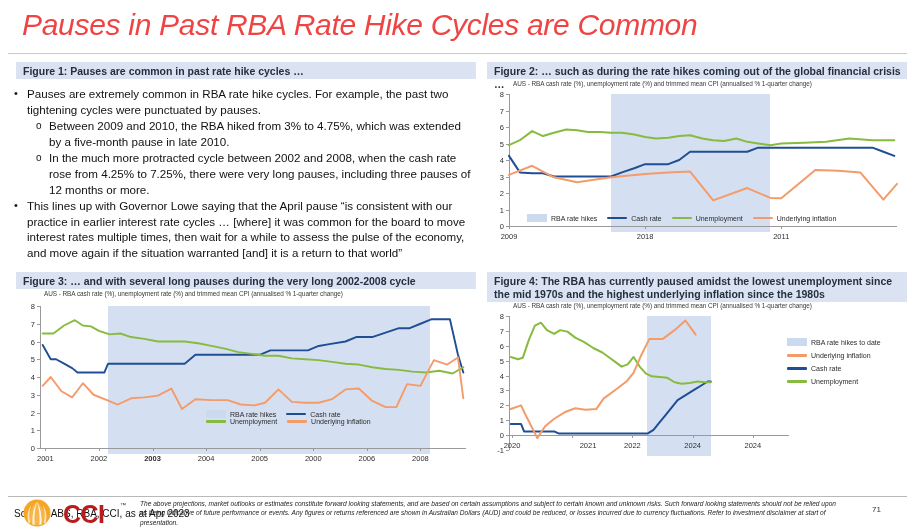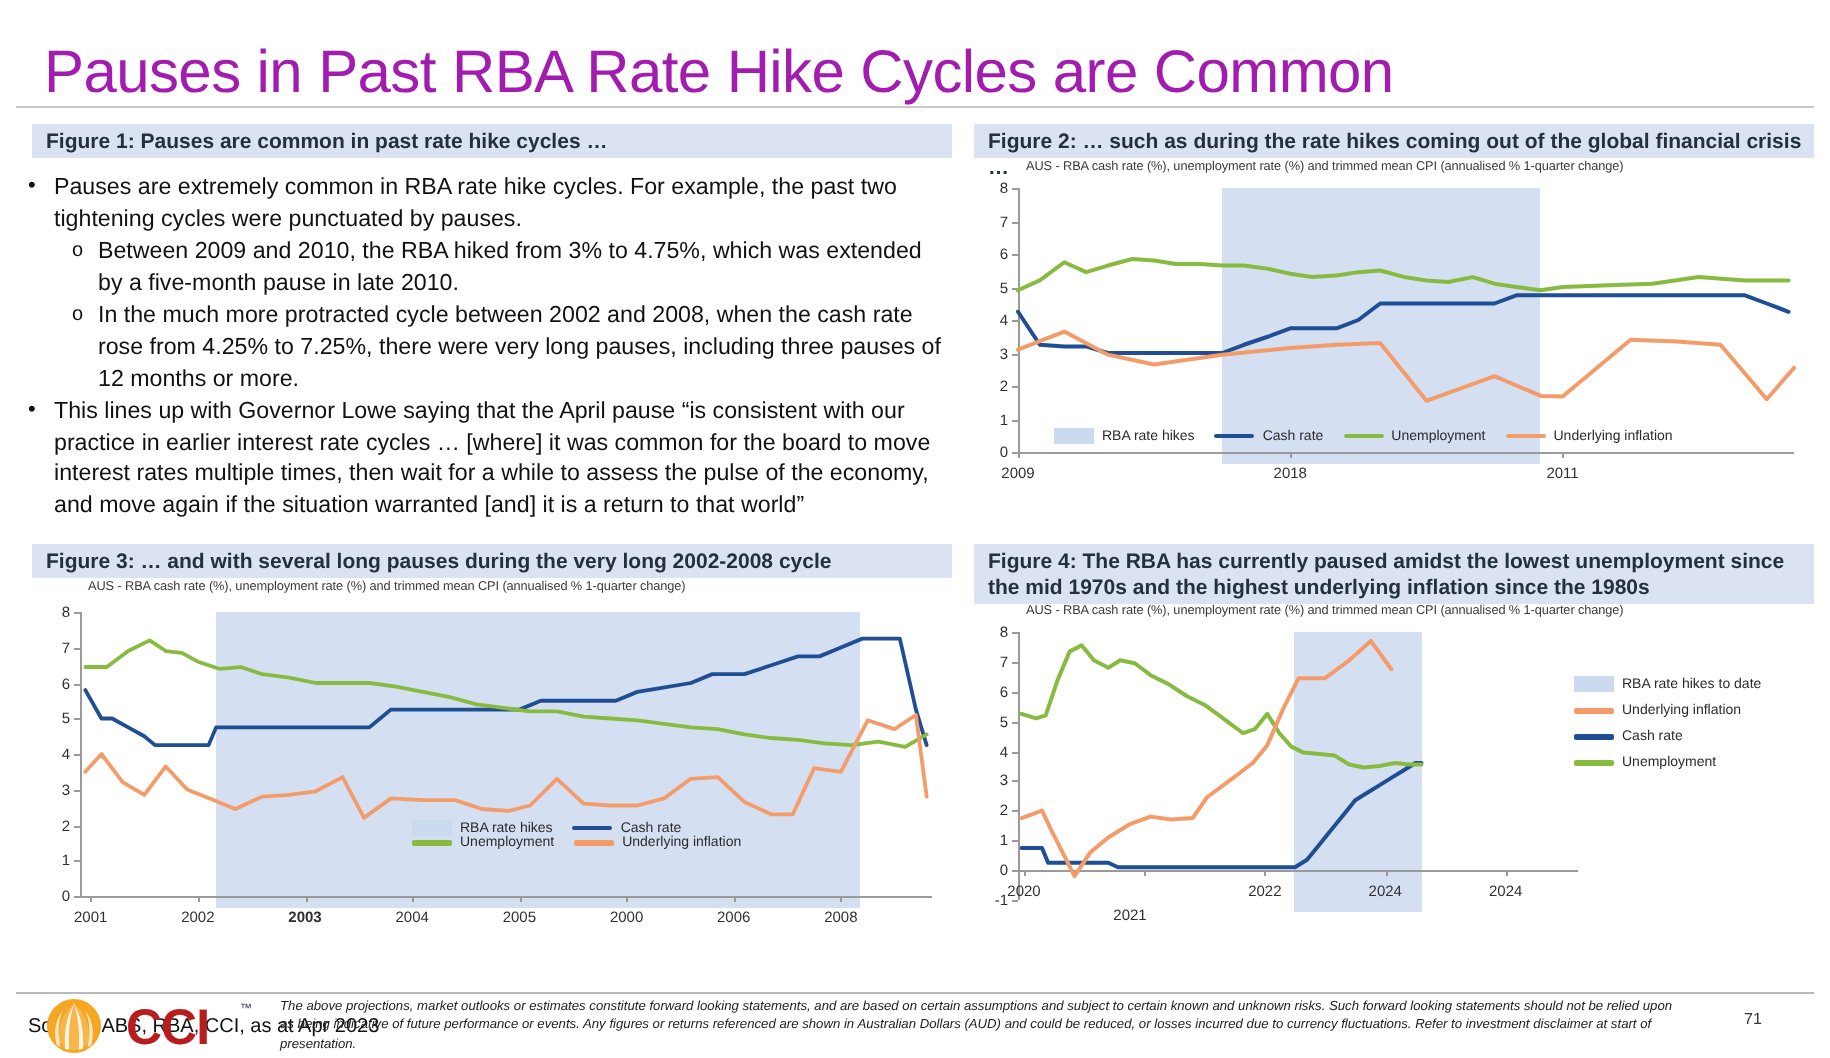--- a/index.html
+++ b/index.html
@@ -13,26 +13,27 @@
     position: relative;
     font-family: "Liberation Sans", sans-serif;
     color: #1a1a1a;
     overflow: hidden;
   }
 
   
   #slide-title {
     position: absolute;
     left: 22px;
-    top: 20px;
+    top: 8px;
     font-size: 30px;
     font-weight: 400;
     letter-spacing: -0.3px;
-    color: #a21caf;
+    color: #ef4444;
     white-space: nowrap;
+    font-style: italic;
   }
   #title-rule {
     position: absolute;
     left: 8px;
     top: 53px;
     width: 899px;
     height: 1px;
     background: #c9c9c9;
   }
 
@@ -402,21 +403,21 @@
     <div class="ytick-label" style="left: 0px; width: 17px; top: 43.7778px;">6</div>
     <div class="ytick-mark" style="left: 19px; top: 43.7778px;"></div>
     <div class="ytick-label" style="left: 0px; width: 17px; top: 28.8889px;">7</div>
     <div class="ytick-mark" style="left: 19px; top: 28.8889px;"></div>
     <div class="ytick-label" style="left: 0px; width: 17px; top: 14px;">8</div>
     <div class="ytick-mark" style="left: 19px; top: 14px;"></div>
     <div class="axis-line-x" style="left: 22px; top: 133.111px; width: 280px;"></div>
     <div class="xtick-mark" style="left: 25.0108px; top: 133.111px;"></div>
     <div class="xtick-label" style="left: 25.0108px; top: 139.111px;">2020</div>
     <div class="xtick-mark" style="left: 85.2258px; top: 133.111px;"></div>
-    <div class="xtick-label" style="left: 78px; top: 139.111px; margin-top: 12px;">2021</div>
+    <div class="xtick-label" style="left: 101px; top: 139.111px;">2021</div>
     <div class="xtick-mark" style="left: 145.441px; top: 133.111px;"></div>
     <div class="xtick-label" style="left: 145.441px; top: 139.111px;">2022</div>
     <div class="xtick-mark" style="left: 205.656px; top: 133.111px;"></div>
     <div class="xtick-label" style="left: 205.656px; top: 139.111px;">2024</div>
     <div class="xtick-mark" style="left: 265.871px; top: 133.111px;"></div>
     <div class="xtick-label" style="left: 265.871px; top: 139.111px;">2024</div>
     <svg class="series-layer" width="420" height="180">
       <polyline points="23.81,121.94 34.04,121.94 37.05,129.39 43.08,129.39 55.12,129.39 67.16,129.39 71.98,131.62 79.20,131.62 97.27,131.62 121.35,131.62 145.44,131.62 160.49,131.62 166.52,127.90 172.54,120.46 178.56,113.01 184.58,105.57 190.60,98.12 196.62,94.40 202.65,90.68 208.67,86.96 214.69,83.23 220.71,79.51 223.72,79.51" fill="none" stroke="#1f4e95" stroke-width="2" stroke-linejoin="round" stroke-linecap="round"></polyline>
       <polyline points="23.81,54.94 31.03,57.18 35.85,55.69 41.87,37.82 47.89,23.68 53.91,20.70 59.94,28.14 67.16,31.87 73.18,28.14 80.41,29.63 88.24,35.59 97.27,40.06 106.30,46.01 115.33,50.48 122.56,55.69 128.58,60.16 134.60,64.62 140.62,62.39 146.65,54.94 152.67,64.62 158.69,71.32 164.71,74.30 172.54,75.04 180.37,75.79 187.59,80.26 194.82,81.74 202.65,81.00 210.47,79.51 217.70,80.26 223.72,80.26" fill="none" stroke="#87bb3f" stroke-width="2" stroke-linejoin="round" stroke-linecap="round"></polyline>
       <polyline points="23.81,107.06 34.04,103.33 38.26,112.27 50.30,136.09 58.13,124.18 67.16,116.73 78.00,110.03 88.24,106.31 98.47,107.80 109.31,107.06 116.54,96.63 128.58,87.70 139.42,79.51 146.65,70.58 154.47,52.71 162.30,37.08 175.55,37.08 187.59,28.14 198.43,18.47 208.67,32.61" fill="none" stroke="#f49b6a" stroke-width="2" stroke-linejoin="round" stroke-linecap="round"></polyline>

